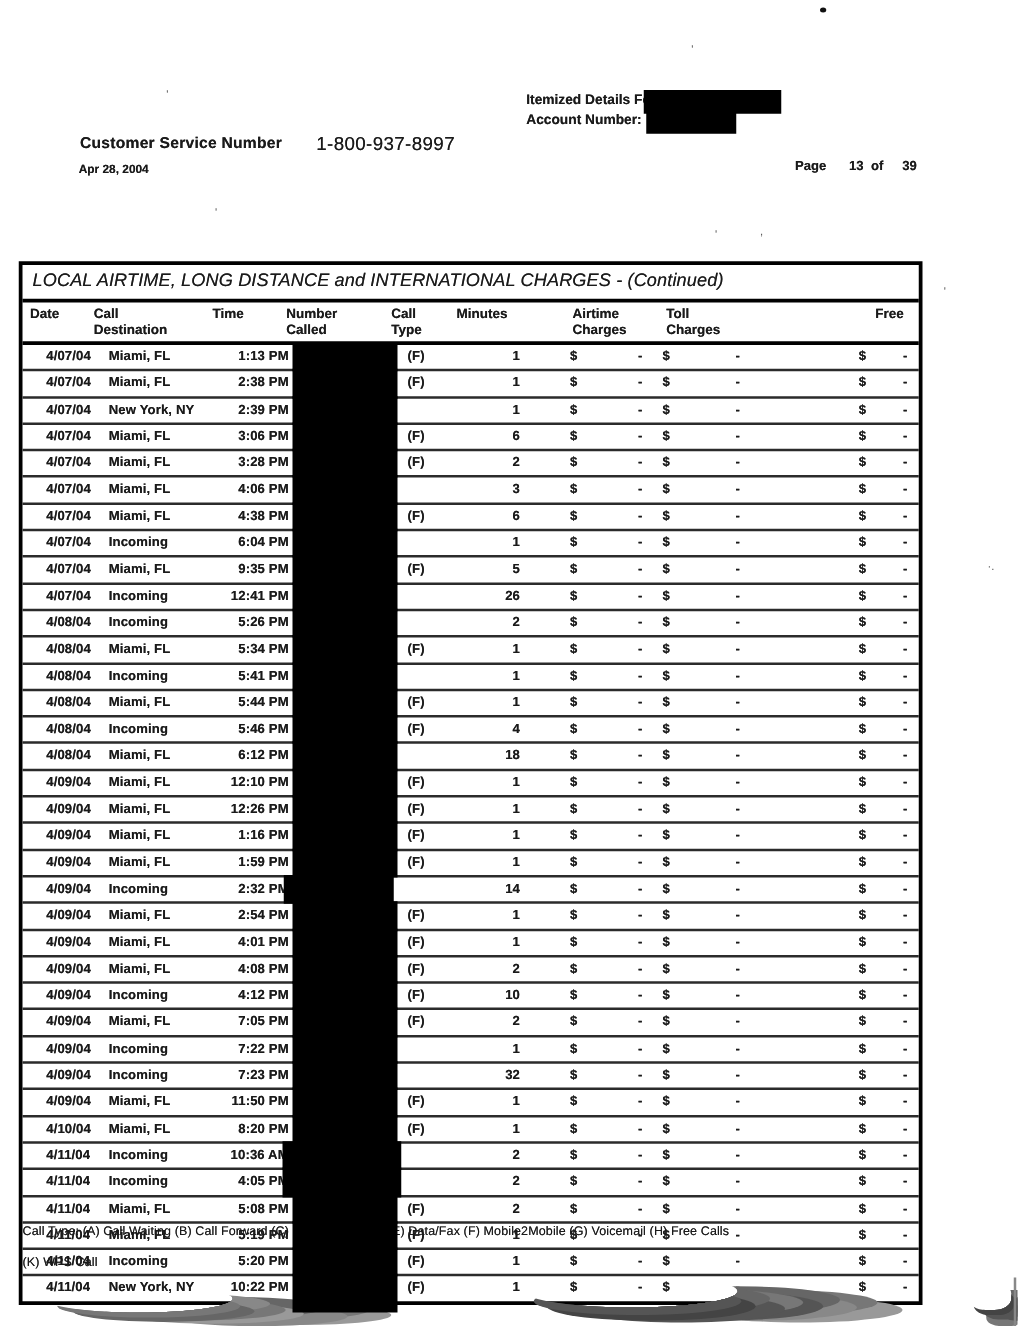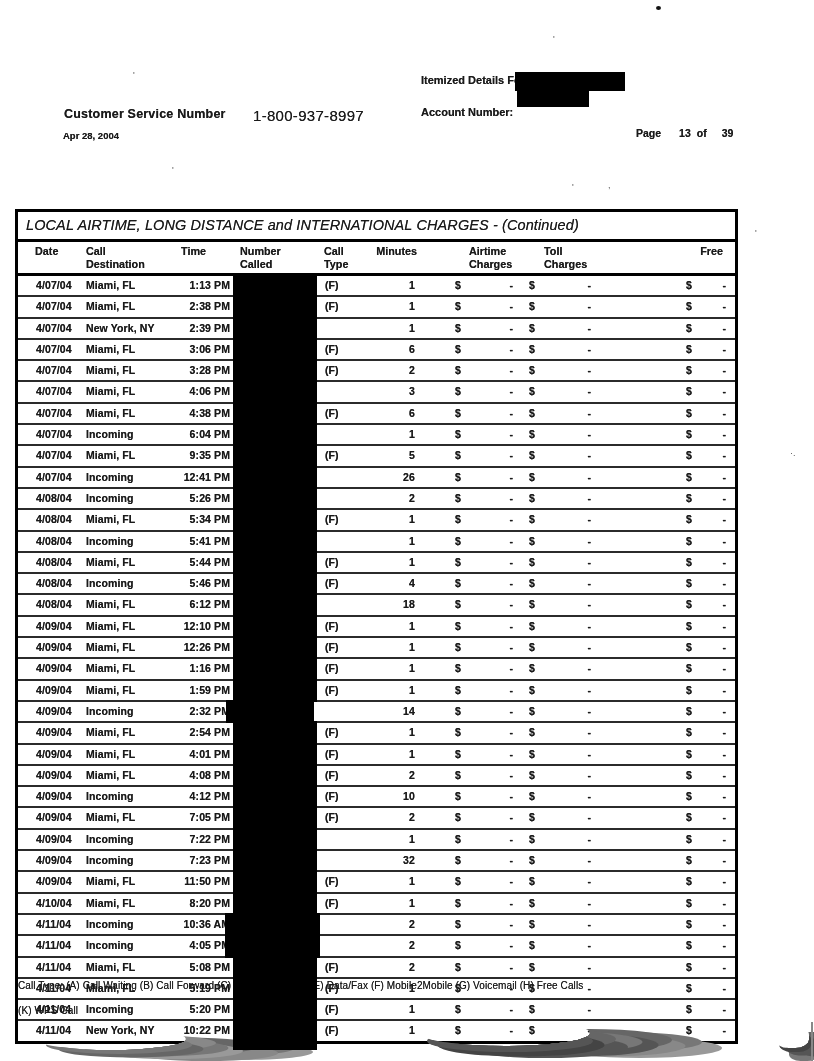--- a/index.html
+++ b/index.html
@@ -32,21 +32,21 @@
     font-size:14.5px;font-weight:400;font-style:italic;letter-spacing:.1px;
     border-bottom:3px solid #000;white-space:nowrap;
   }
   .header-row{
     display:flex;height:34px;border-bottom:3px solid #000;
     font-size:10.8px;font-weight:700;padding-top:3px;box-sizing:border-box;
   }
   .hc{box-sizing:border-box;line-height:13px;white-space:nowrap;}
   .hc span{display:block;}
   .c{box-sizing:border-box;white-space:nowrap;overflow:visible;}
-  .w-date{width:55px;margin-left:11px;}
+  .w-date{width:55px;}
   .w-dest{width:97px;}
   .w-time{width:52px;}
   .w-num {width:88px;}
   .w-type{width:46px;}
   .w-min {width:52px;}
   .w-air {width:103px;}
   .w-toll{width:78px;}
   .w-tot {flex:1;}
 
   .hc.w-date{padding-left:6px;}
@@ -55,21 +55,21 @@
   .hc.w-type{padding-left:3px;}
   .hc.w-min{text-align:right;padding-right:2px;}
   .hc.w-air{padding-left:50px;}
   .hc.w-toll{padding-left:22px;}
   .hc.w-tot{text-align:right;padding-right:12px;}
 
   #rows{position:relative;}
   .row{
     display:flex;height:19.3px;line-height:19.3px;position:relative;
     border-bottom:2px solid #2b2b2b;box-sizing:content-box;
-    font-size:10.5px;font-weight:600;letter-spacing:.1px;
+    font-size:10.5px;font-weight:600;letter-spacing:.1px;padding-left:12px;
   }
   .row:last-child{border-bottom:none;}
   .c.date{padding-left:7px;}
   .c.dest{padding-left:2px;}
   .c.time{text-align:right;padding-right:3px;}
   .c.num{position:relative;}
   .c.type{padding-left:4px;}
   .c.min{text-align:right;padding-right:4px;}
   .money{display:flex;justify-content:space-between;}
   .money.air{padding-left:36px;padding-right:9px;}
@@ -100,21 +100,21 @@
   .smudge3{left:775px;top:1026px;width:34px;height:22px;
     box-shadow:3px 5px 0 -1px #444,10px 9px 0 -1.5px #555,17px 4px 0 -2px #666,24px 10px 0 -1.5px #555,12px 15px 0 -2px #777;
     border-radius:40%;}
 </style>
 </head>
 <body>
 
 <div class="abs lbl-sm scan-text" style="left:421px;top:74px;">Itemized Details For:</div>
 <div class="redact" style="left:515px;top:72px;width:110px;height:19px;"></div>
 
-<div class="abs lbl-sm scan-text" style="left:421px;top:106px;">Account Number:</div>
+<div class="abs lbl-sm scan-text" style="left:421px;top:90px;">Account Number:</div>
 <div class="redact" style="left:517px;top:90px;width:72px;height:17px;"></div>
 
 <div class="abs cs-label scan-text" style="left:64px;top:107px;">Customer Service Number</div>
 <div class="abs cs-number scan-text" style="left:253px;top:107px;">1-800-937-8997</div>
 
 <div class="abs stmt-date scan-text" style="left:63px;top:130px;">Apr 28, 2004</div>
 
 <div class="abs page-line scan-text" style="left:636px;top:127px;justify-content:center;">
   <span>Page</span>
   <span style="width:18px;"></span>

